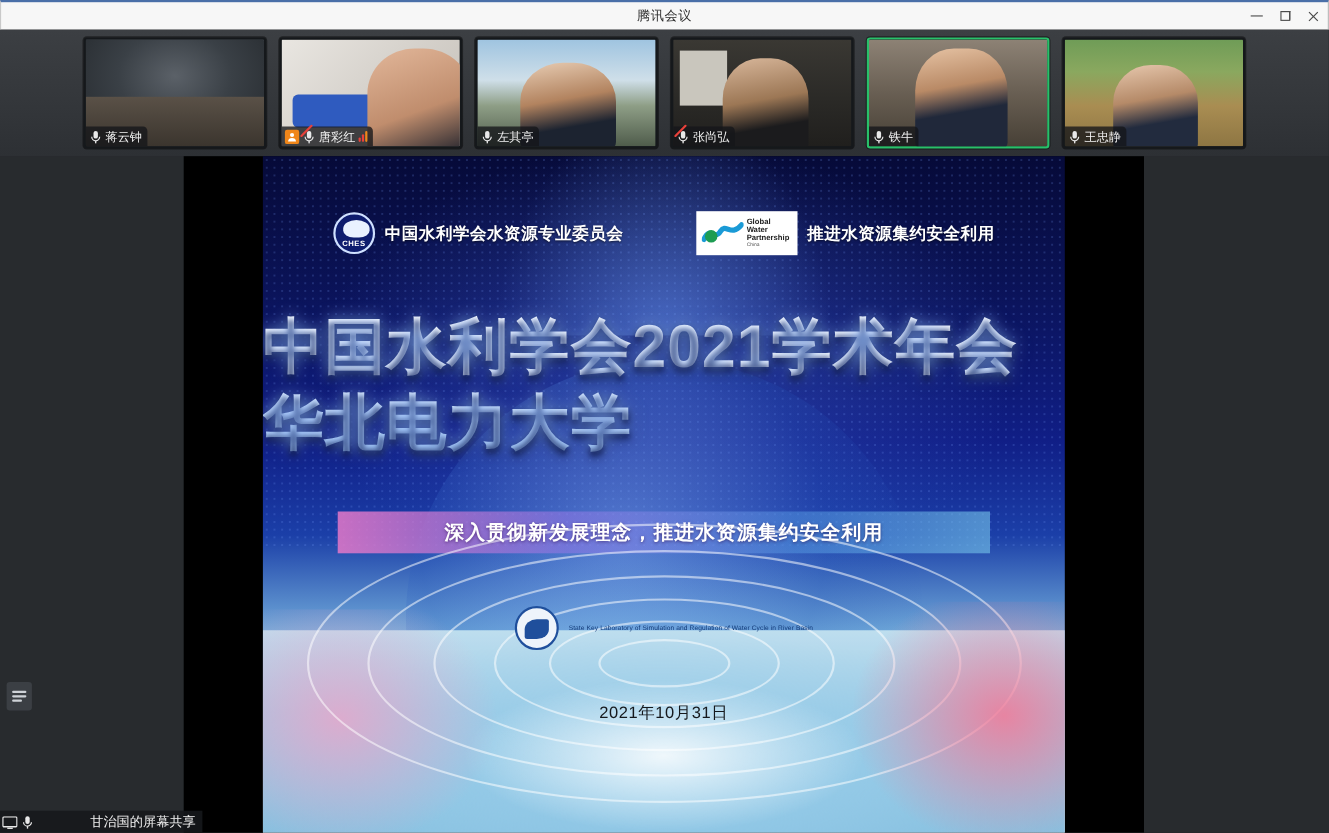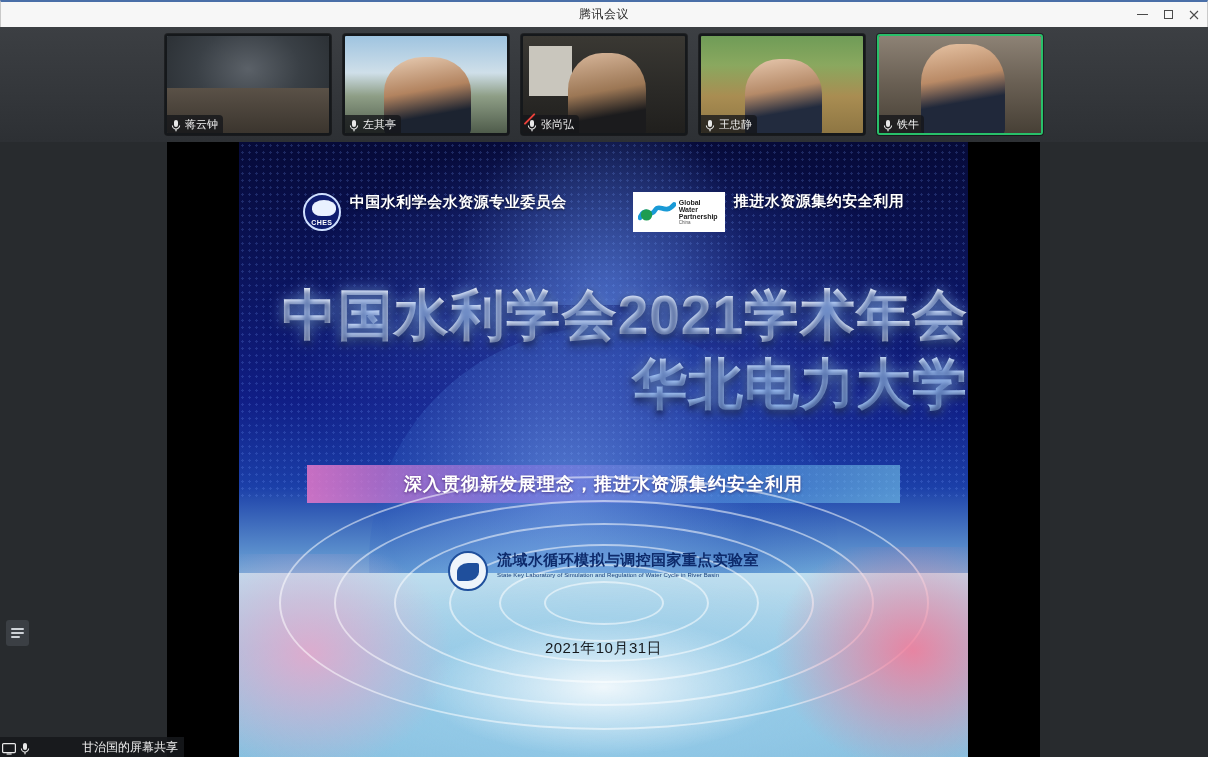--- a/index.html
+++ b/index.html
@@ -133,38 +133,38 @@
   .ripples { position:absolute; left:50%; bottom:-6%; width:660px; height:330px; transform:translateX(-50%); opacity:.7; }
   .ripples span {
     position:absolute; left:50%; top:50%; transform:translate(-50%,-50%);
     border:2px solid rgba(255,255,255,.75); border-radius:50%;
   }
 
   .logo-row {
     position:absolute; top:50px; left:0; width:100%;
     display:flex; align-items:center; justify-content:center; gap:66px;
   }
-  .logo-item { display:flex; align-items:flex-start; gap:9px; }
+  .logo-item { display:flex; align-items:center; gap:9px; }
   .logo-item .lg-txt { font-size:15px; color:#fff; font-weight:bold; letter-spacing:.5px;
     text-shadow:0 1px 2px rgba(0,0,0,.6); white-space:nowrap; }
   .ches-mark { width:38px; height:38px; border-radius:50%; background:#0e1c6e;
     border:2px solid #cfe0ff; position:relative; flex:none; overflow:hidden; }
   .ches-mark::before { content:""; position:absolute; left:7px; top:5px; width:24px; height:16px;
     border-radius:50% 50% 40% 40%; background:#e9f1ff; }
   .ches-mark .ct { position:absolute; left:0; bottom:3px; width:100%; text-align:center;
     font-size:7px; color:#fff; font-weight:bold; letter-spacing:.4px; }
   .gwp-mark { width:92px; height:40px; background:#fff; display:flex; align-items:center;
     gap:3px; padding:3px 5px; flex:none; }
   .gwp-mark .gwave { width:38px; height:28px; flex:none; }
   .gwp-mark .gtxt { line-height:1.05; }
   .gwp-mark .gtxt b { display:block; font-size:7px; color:#222; font-weight:bold; }
   .gwp-mark .gtxt i { display:block; font-size:4.5px; color:#555; font-style:normal; }
 
   .slide-title {
-    position:absolute; left:0; top:142px; width:100%; text-align:right;
+    position:absolute; left:0; top:142px; width:100%; text-align:left;
     font-size:55px; line-height:1.15; font-weight:bold; color:#fff;
     letter-spacing:1px;
     text-shadow:0 0 14px rgba(140,185,255,.85), 0 3px 5px rgba(0,10,60,.75);
     background:linear-gradient(180deg,#ffffff 28%,#cfe2fb 62%,#9dc3f2 100%);
     -webkit-background-clip:text; background-clip:text; -webkit-text-fill-color:transparent;
     filter:drop-shadow(0 2px 4px rgba(0,12,70,.8));
   }
   .slide-title .l2 { display:block; margin-top:6px; }
 
   .slide-sub-band {
@@ -253,20 +253,46 @@
           <svg viewBox="0 0 12 13">
               <rect x="4" y="1" width="4" height="7" rx="2"></rect>
               <path d="M2.4 6.4a3.6 3.6 0 0 0 7.2 0" fill="none" stroke="#e9e9e9" stroke-width="1.1"></path>
               <rect x="5.4" y="10" width="1.2" height="2.3"></rect>
             </svg>
         </span>
         <span class="tile-name">蒋云钟</span>
       </div>
     </div>
 
+    <div class="tile">
+      <div class="tile-video v2">
+          <div class="sofa"></div>
+        </div>
+      <div class="tile-bar">
+        <span class="host-badge">
+          <svg viewBox="0 0 10 10">
+              <circle cx="5" cy="3" r="2.1"></circle>
+              <path d="M1 9.5c0-2.2 1.8-3.4 4-3.4s4 1.2 4 3.4z"></path>
+            </svg>
+        </span>
+        <span class="mic muted">
+          <svg viewBox="0 0 12 13">
+              <rect x="4" y="1" width="4" height="7" rx="2"></rect>
+              <path d="M2.4 6.4a3.6 3.6 0 0 0 7.2 0" fill="none" stroke="#e9e9e9" stroke-width="1.1"></path>
+              <rect x="5.4" y="10" width="1.2" height="2.3"></rect>
+            </svg>
+        </span>
+        <span class="tile-name">唐彩红</span>
+        <span class="signal">
+            <i></i>
+            <i></i>
+            <i></i>
+          </span>
+      </div>
+    </div>
 
     <div class="tile">
       <div class="tile-video v3"></div>
       <div class="tile-bar">
         <span class="mic">
           <svg viewBox="0 0 12 13">
               <rect x="4" y="1" width="4" height="7" rx="2"></rect>
               <path d="M2.4 6.4a3.6 3.6 0 0 0 7.2 0" fill="none" stroke="#e9e9e9" stroke-width="1.1"></path>
               <rect x="5.4" y="10" width="1.2" height="2.3"></rect>
             </svg>
@@ -284,45 +310,45 @@
           <svg viewBox="0 0 12 13">
               <rect x="4" y="1" width="4" height="7" rx="2"></rect>
               <path d="M2.4 6.4a3.6 3.6 0 0 0 7.2 0" fill="none" stroke="#e9e9e9" stroke-width="1.1"></path>
               <rect x="5.4" y="10" width="1.2" height="2.3"></rect>
             </svg>
         </span>
         <span class="tile-name">张尚弘</span>
       </div>
     </div>
 
+    <div class="tile active">
+      <div class="tile-video v5"></div>
+      <div class="tile-bar">
+        <span class="mic">
+          <svg viewBox="0 0 12 13">
+              <rect x="4" y="1" width="4" height="7" rx="2"></rect>
+              <path d="M2.4 6.4a3.6 3.6 0 0 0 7.2 0" fill="none" stroke="#e9e9e9" stroke-width="1.1"></path>
+              <rect x="5.4" y="10" width="1.2" height="2.3"></rect>
+            </svg>
+        </span>
+        <span class="tile-name">铁牛</span>
+      </div>
+    </div>
+
     <div class="tile">
       <div class="tile-video v6"></div>
       <div class="tile-bar">
         <span class="mic">
           <svg viewBox="0 0 12 13">
               <rect x="4" y="1" width="4" height="7" rx="2"></rect>
               <path d="M2.4 6.4a3.6 3.6 0 0 0 7.2 0" fill="none" stroke="#e9e9e9" stroke-width="1.1"></path>
               <rect x="5.4" y="10" width="1.2" height="2.3"></rect>
             </svg>
         </span>
         <span class="tile-name">王忠静</span>
-      </div>
-    </div>
-
-    <div class="tile active">
-      <div class="tile-video v5"></div>
-      <div class="tile-bar">
-        <span class="mic">
-          <svg viewBox="0 0 12 13">
-              <rect x="4" y="1" width="4" height="7" rx="2"></rect>
-              <path d="M2.4 6.4a3.6 3.6 0 0 0 7.2 0" fill="none" stroke="#e9e9e9" stroke-width="1.1"></path>
-              <rect x="5.4" y="10" width="1.2" height="2.3"></rect>
-            </svg>
-        </span>
-        <span class="tile-name">铁牛</span>
       </div>
     </div>
 
   </div>
 
   <div class="stage">
     <div class="share-black">
 
       <div class="slide">
         <div class="dots"></div>
@@ -369,21 +395,20 @@
             <span style="width:420px;height:160px;"></span>
             <span style="width:540px;height:206px;"></span>
             <span style="width:650px;height:254px;"></span>
           </div>
         </div>
 
         <div class="bottom-logos">
           <div class="logo-item">
             <div class="skl-mark"></div>
             <div class="skl-txt">
-              <div class="cn">流域水循环模拟与调控国家重点实验室</div>
               <div class="en">State Key Laboratory of Simulation and Regulation of Water Cycle in River Basin</div>
             </div>
           </div>
         </div>
 
         <div class="slide-date">2021年10月31日</div>
       </div>
 
     </div>
 

